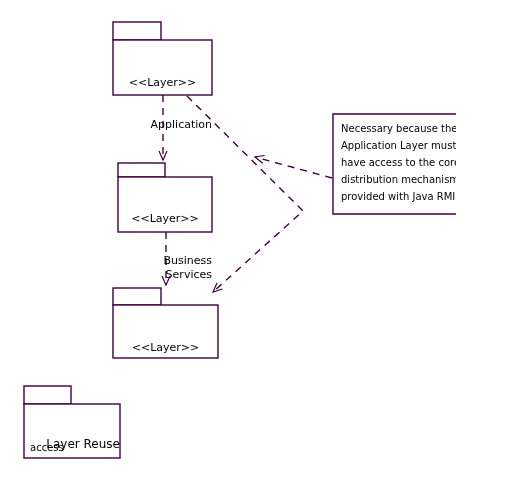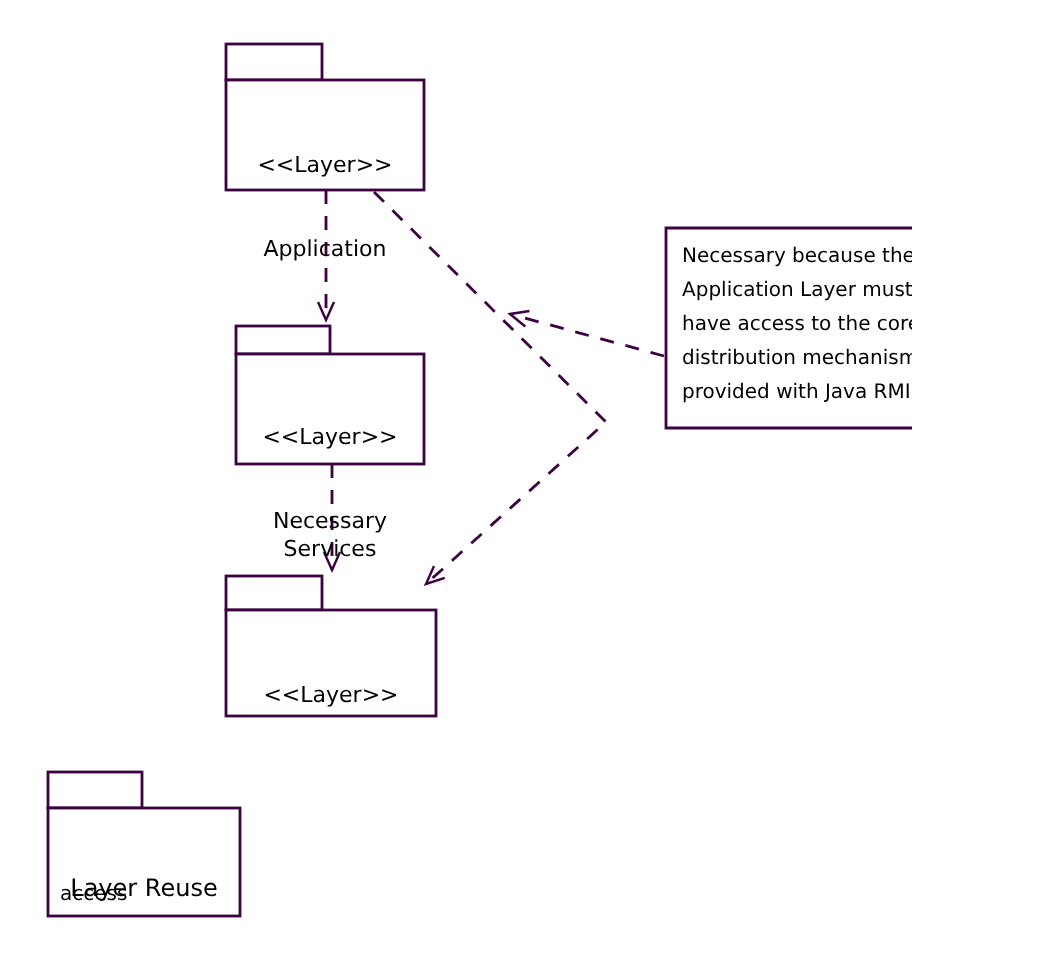--- a/index.html
+++ b/index.html
@@ -30,20 +30,21 @@
     font-size: 11px;
     line-height: 14px;
     white-space: pre;
     pointer-events: none;
   }
   .pkg-stereotype {
     display: block;
   }
   .pkg-name {
     display: block;
+    text-align: right;
   }
   .pkg-sub {
     position: absolute;
     color: #000000;
     font-family: "DejaVu Sans", sans-serif;
     font-size: 10px;
     line-height: 13px;
     text-align: left;
   }
   .note-text {
@@ -103,21 +104,21 @@
     <line x1="332" y1="178" x2="255" y2="157" stroke="#3d0040" stroke-width="1.4" stroke-dasharray="7,6" marker-end="url(#openArrow)"></line>
   </svg>
 
   <div class="pkg-label" style="left:113px; top:48px; width:99px;">
     <span class="pkg-stereotype">&lt;&lt;Layer&gt;&gt;</span>
     <span class="pkg-name">Application</span>
   </div>
 
   <div class="pkg-label" style="left:118px; top:184px; width:94px;">
     <span class="pkg-stereotype">&lt;&lt;Layer&gt;&gt;</span>
-    <span class="pkg-name">Necessary
+    <span class="pkg-name">Business
 Services</span>
   </div>
 
   <div class="pkg-label" style="left:113px; top:313px; width:105px;">
     <span class="pkg-stereotype">&lt;&lt;Layer&gt;&gt;</span>
   </div>
 
   <div class="pkg-label" style="left:24px; top:409px; width:96px; font-size:12px;">
     <span class="pkg-name">Layer Reuse</span>
   </div>

